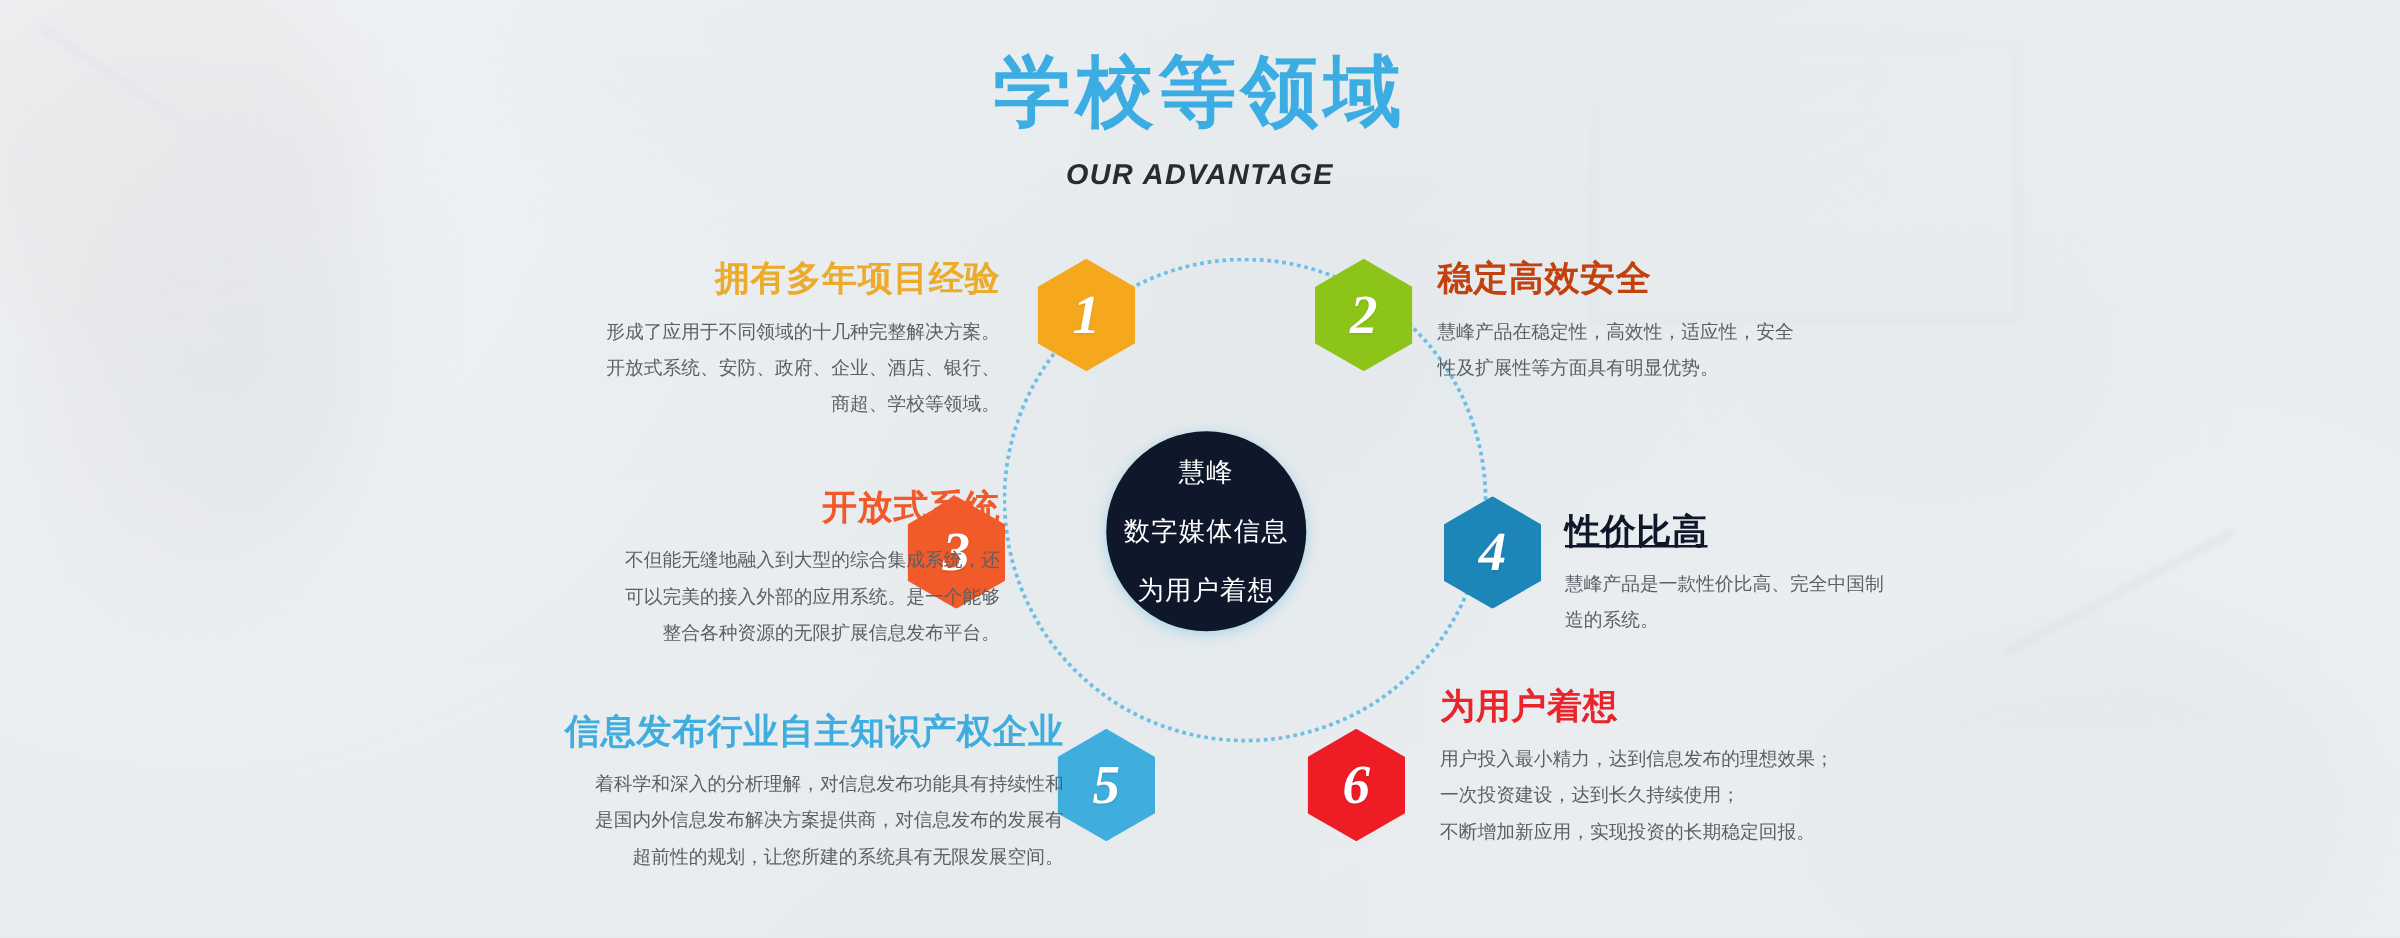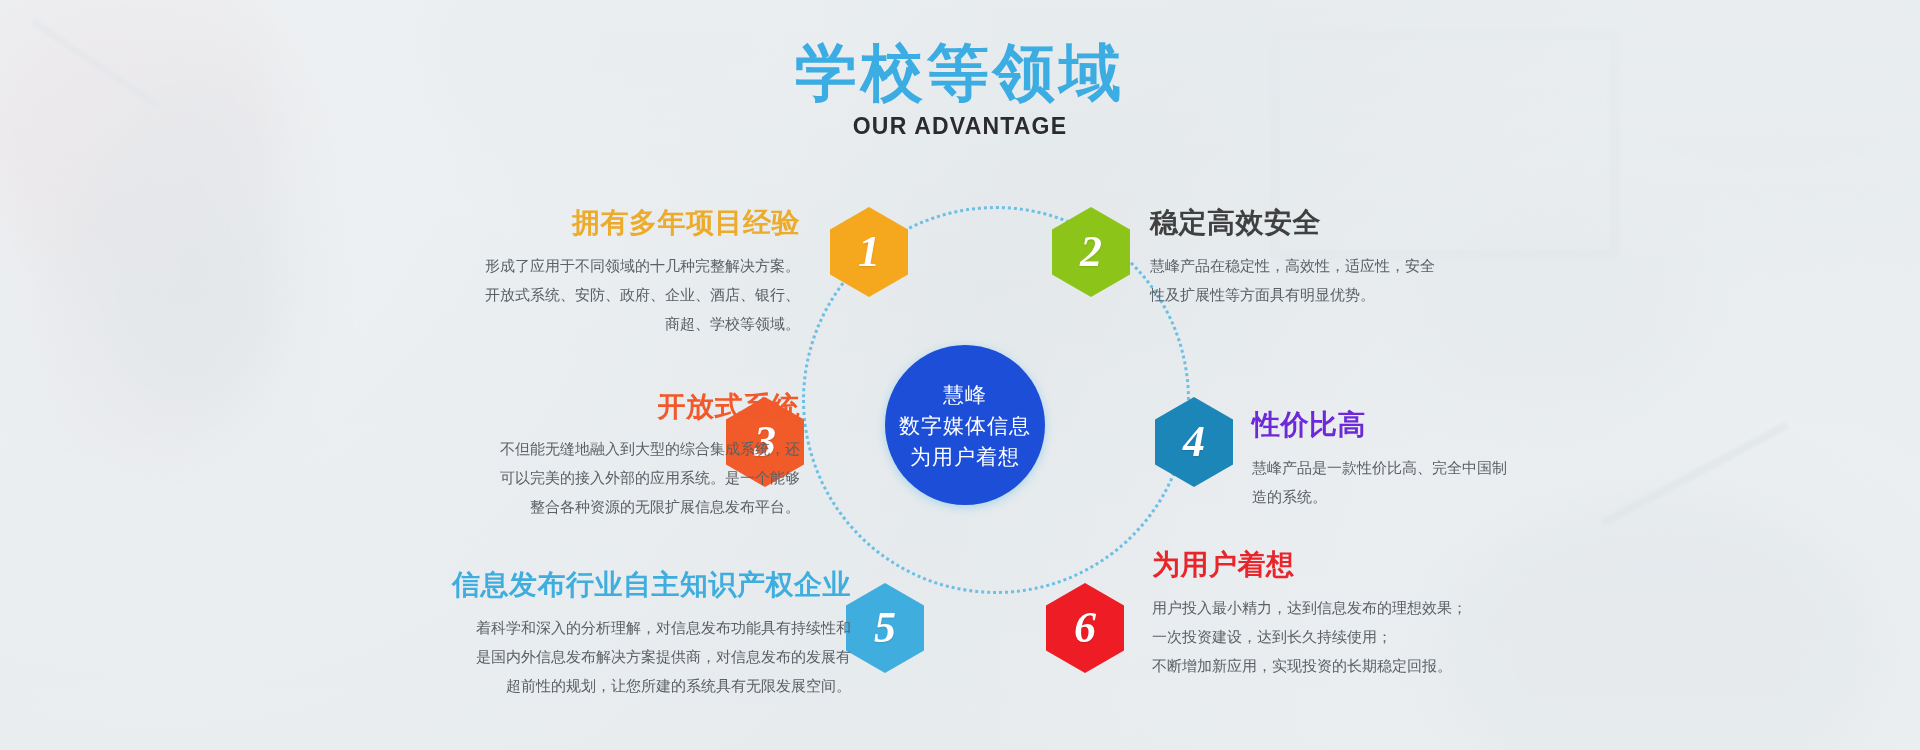--- a/index.html
+++ b/index.html
@@ -32,21 +32,21 @@
     transform:rotate(34deg);border-radius:4px;opacity:.55;filter:blur(1.5px);}
   #bg .pen2{position:absolute;right:120px;top:470px;width:210px;height:8px;background:#c9d1d6;
     transform:rotate(-28deg);border-radius:4px;opacity:.5;filter:blur(1.5px);}
   #bg .clip{position:absolute;right:300px;top:30px;width:330px;height:210px;border:10px solid #dde2e6;
     border-radius:6px;opacity:.5;filter:blur(1px);}
 
   
   #header{position:absolute;left:0;right:0;top:42px;text-align:center;z-index:5;}
   #title{font-size:62px;line-height:1;color:#3cade2;letter-spacing:4px;font-weight:700;
     font-family:"DejaVu Sans","Liberation Sans",sans-serif;}
-  #subtitle{margin-top:9px;font-size:23px;letter-spacing:1.2px;color:#2b2b2b;font-weight:600;}
+  #subtitle{margin-top:22px;font-size:23px;letter-spacing:1.2px;color:#2b2b2b;font-weight:600;font-style:italic;}
 
   
   #diagram{position:absolute;left:0;top:0;width:1920px;height:750px;z-index:4;}
   #ring{position:absolute;left:802px;top:206px;width:382px;height:382px;
     border-radius:50%;border:3px dotted #57b9e4;opacity:.85;}
   #core{position:absolute;left:885px;top:345px;width:160px;height:160px;border-radius:50%;
     background:#2eafe2;display:flex;flex-direction:column;align-items:center;justify-content:center;
     box-shadow:0 2px 10px rgba(46,175,226,.35);}
   #core div{color:#fff;font-size:21px;line-height:31px;letter-spacing:1px;white-space:nowrap;}
 
@@ -97,21 +97,21 @@
 
 <div id="header">
   <div id="title" style="color: rgb(60, 173, 226);">学校等领域</div>
   <div id="subtitle">OUR ADVANTAGE</div>
 </div>
 
 <div id="diagram">
 
   <div id="ring"></div>
 
-  <div id="core" style="background: #1d4ed8;">
+  <div id="core" style="background: #0f172a; gap: 16px;">
     <div>慧峰</div>
     <div>数字媒体信息</div>
     <div>为用户着想</div>
   </div>
 
   <div class="hex" id="hex1" style="background: rgb(245, 168, 30);">
     <span>1</span>
   </div>
   <div class="hex" id="hex2" style="background: rgb(140, 196, 26);">
     <span>2</span>
@@ -133,38 +133,38 @@
 <div class="block right-al" id="blk1">
   <div class="hd" style="color: rgb(237, 171, 43);">拥有多年项目经验</div>
   <div class="bd">
       <div>形成了应用于不同领域的十几种完整解决方案。</div>
       <div>开放式系统、安防、政府、企业、酒店、银行、</div>
       <div>商超、学校等领域。</div>
     </div>
 </div>
 
 <div class="block left-al" id="blk2">
-  <div class="hd" style="color: #404040;">稳定高效安全</div>
+  <div class="hd" style="color: #c2410c;">稳定高效安全</div>
   <div class="bd">
       <div>慧峰产品在稳定性，高效性，适应性，安全</div>
       <div>性及扩展性等方面具有明显优势。</div>
     </div>
 </div>
 
 <div class="block right-al" id="blk3">
   <div class="hd" style="color: rgb(241, 89, 42);">开放式系统</div>
   <div class="bd">
       <div>不但能无缝地融入到大型的综合集成系统，还</div>
       <div>可以完美的接入外部的应用系统。是一个能够</div>
       <div>整合各种资源的无限扩展信息发布平台。</div>
     </div>
 </div>
 
 <div class="block left-al" id="blk4">
-  <div class="hd" style="color: #6d28d9;">性价比高</div>
+  <div class="hd" style="color: #0f172a; text-decoration: underline;">性价比高</div>
   <div class="bd">
       <div>慧峰产品是一款性价比高、完全中国制</div>
       <div>造的系统。</div>
     </div>
 </div>
 
 <div class="block right-al" id="blk5">
   <div class="hd" style="color: rgb(63, 174, 222);">信息发布行业自主知识产权企业</div>
   <div class="bd">
       <div>着科学和深入的分析理解，对信息发布功能具有持续性和</div>

